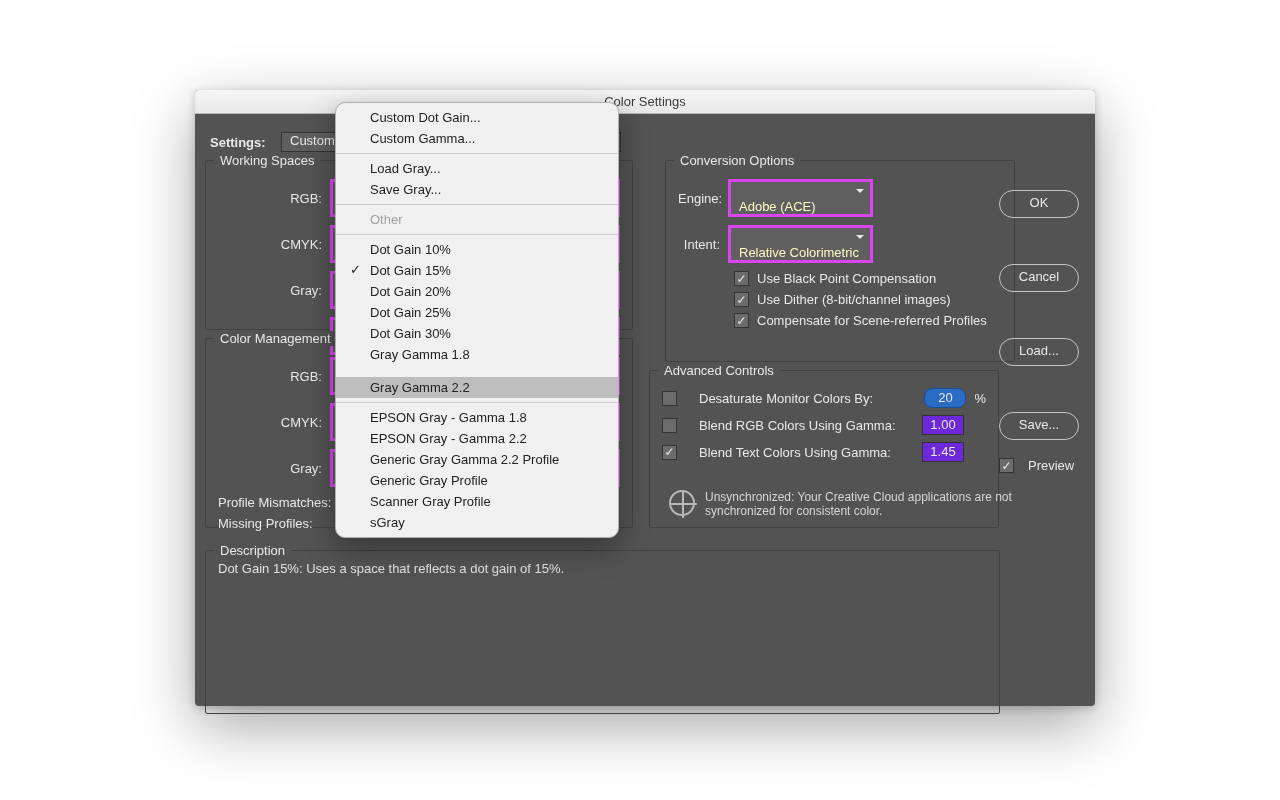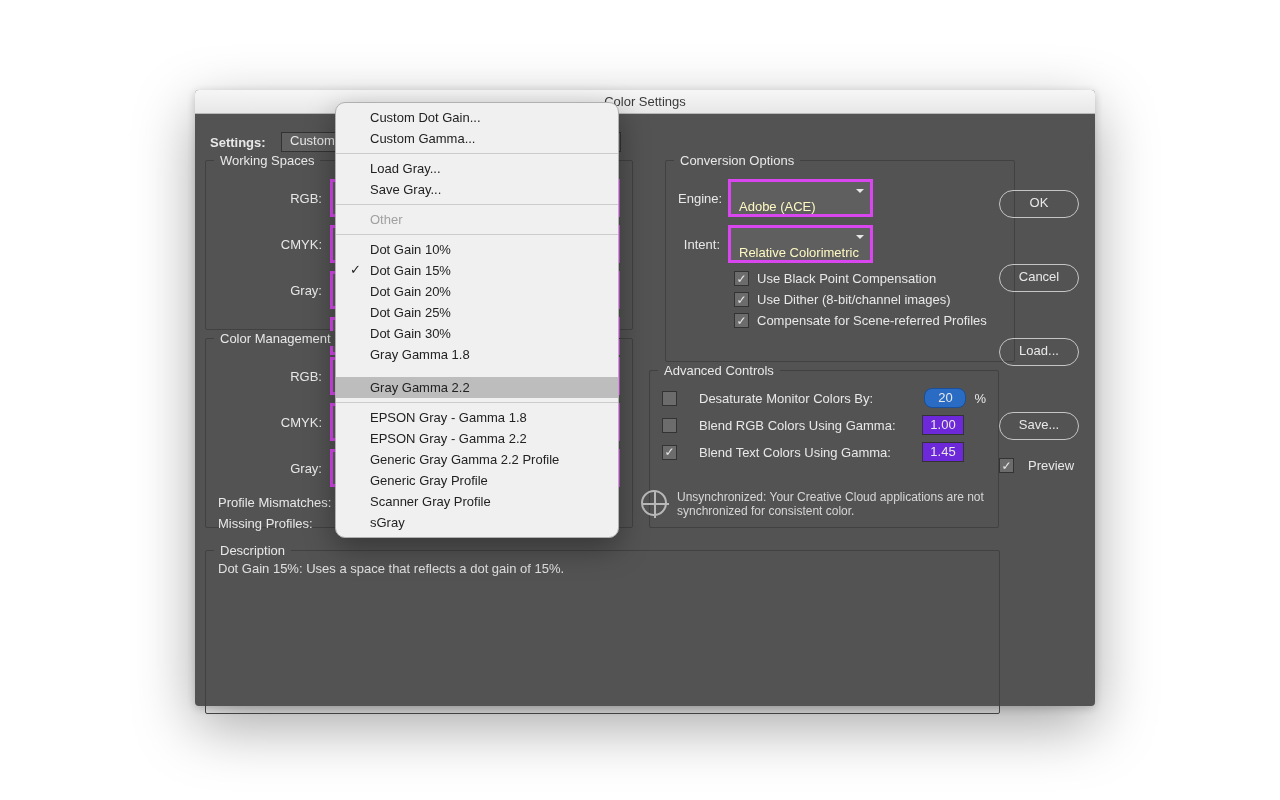--- a/index.html
+++ b/index.html
@@ -46,21 +46,21 @@
   .chk.checked::after { content:"✓"; color:#e8e8e8; font-size:12px; line-height:1; }
   .chk-row { display:flex; align-items:center; margin:6px 0 6px 56px; }
   .color-mgmt .sub-row { display:flex; align-items:center; margin:6px 0; }
   .color-mgmt .sub-row .lbl-r { width:124px; text-align:left; padding-right:8px; }
 
   .numfield { width:42px; height:20px; background:#6d28d9; border:1px solid #333; color:#e8e8e8; text-align:center; font-size:13px; line-height:18px; }
   .numfield.sel { background:#2a6cc4; border-color:#1a4f99;border-radius:8px; }
   .adv-row { display:flex; align-items:center; margin:7px 0; gap:8px; }
   .adv-row .chklbl { flex:1;margin-left:6px; }
 
-  .unsync { position:absolute; left:436px; top:372px; width:350px; display:flex; gap:10px; align-items:flex-start; font-size:12px; color:#d6d6d6; }
+  .unsync { position:absolute; left:464px; top:372px; width:350px; display:flex; gap:10px; align-items:flex-start; font-size:12px; color:#d6d6d6; }
   .unsync-icon { width:26px; height:26px; border:2px solid #b8b8b8; border-radius:50%; flex:0 0 auto; position:relative; }
   .unsync-icon::before,.unsync-icon::after { content:""; position:absolute; background:#b8b8b8; }
   .unsync-icon::before { left:11px; top:0; width:2px; height:26px; }
   .unsync-icon::after { left:0; top:11px; width:26px; height:2px; }
 
   .desc-text { font-size:13px; color:#e0e0e0; }
 
   .sidebar { position:absolute; right:6px; top:36px; width:80px; display:flex; flex-direction:column; gap:10px; }
   .btn { height:28px; border:1px solid #c5c5c5; border-radius:14px; background:transparent; color:#e8e8e8; font-size:13px; line-height:23px; text-align:center;margin-top:36px; }
   .preview-row { display:flex; align-items:center; gap:6px; margin-top:8px; }

